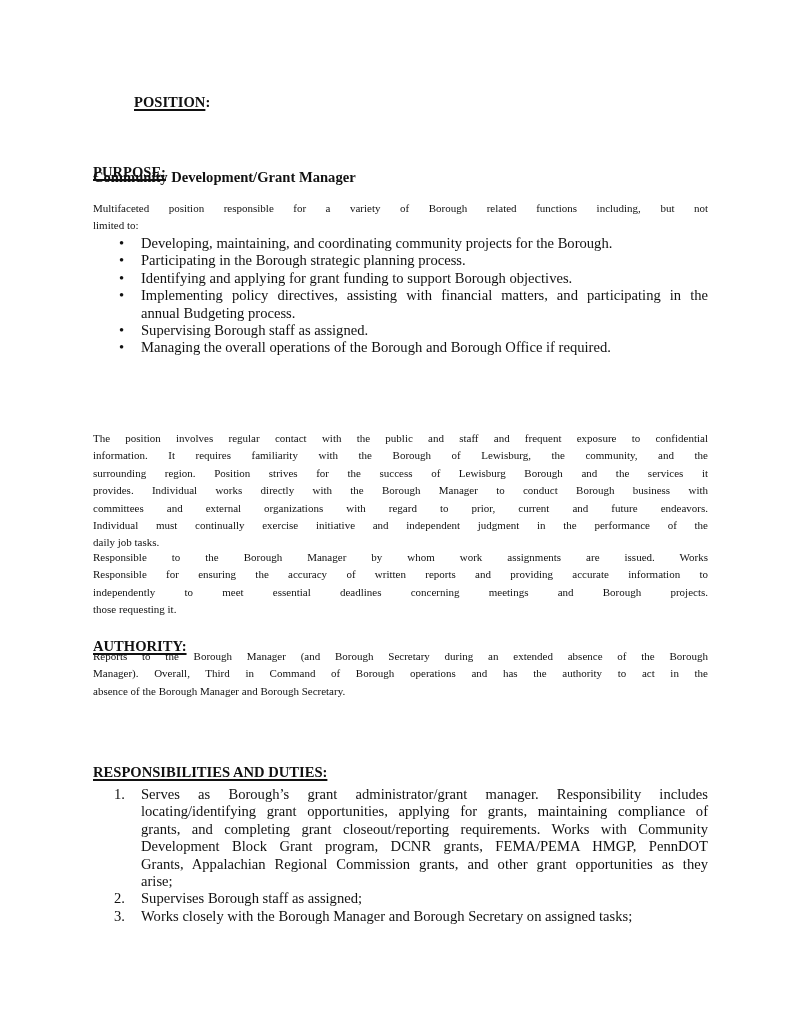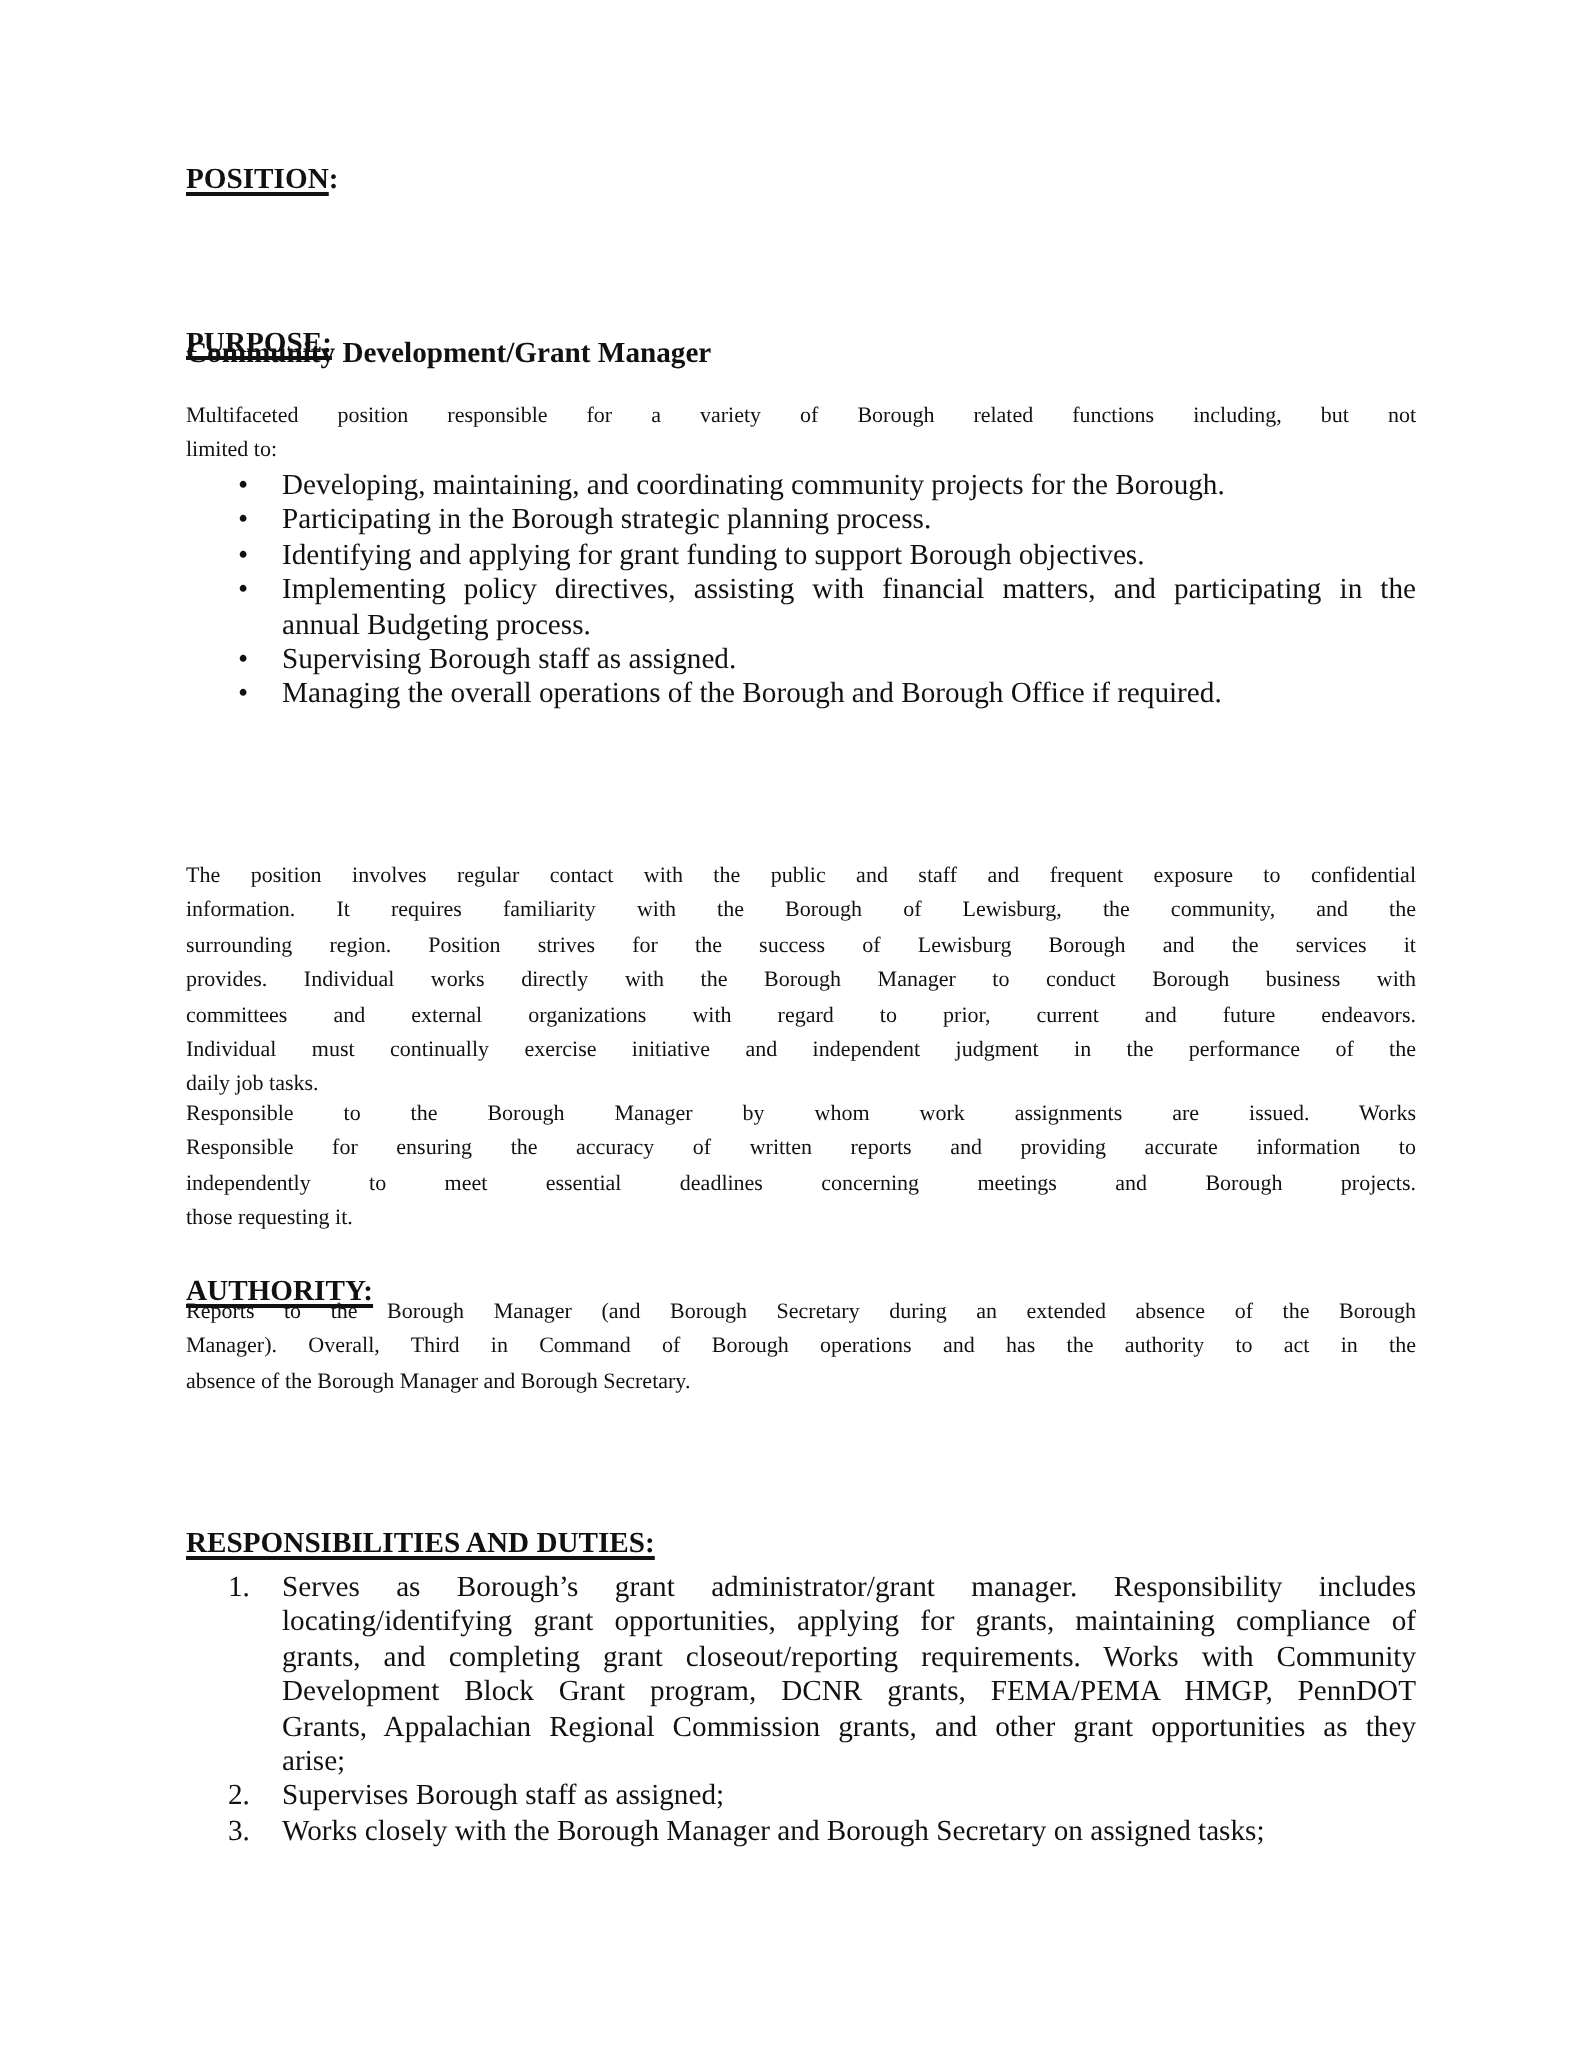--- a/index.html
+++ b/index.html
@@ -17,21 +17,21 @@
   .item .marker { position: absolute; left: 26px; top: 0; width: 16px; text-align: left; }
   .item .ln { display: block; text-align: justify; text-align-last: justify; height: 17.4px; }
   .item .ln.last { text-align-last: left; }
   .olist .item .marker { left: 21px; }
 </style>
 </head>
 <body>
 
 <div class="page">
 
-  <div class="line heading" style="top:82px;"><span class="u">POSITION</span><span>:</span></div>
+  <div class="line heading" style="top:94px;margin-left:41px;"><span class="u">POSITION</span><span>:</span></div>
 
   <div class="line heading" style="top:129px;margin-top:40px;">Community Development/Grant Manager</div>
 
   <div class="line heading" style="top:164px;"><span class="u">PURPOSE:</span></div>
 
   <div class="block" style="top:200px;">
     <span class="ln">Multifaceted position responsible for a variety of Borough related functions including, but not</span>
     <span class="ln last">limited to:</span>
   </div>
 

